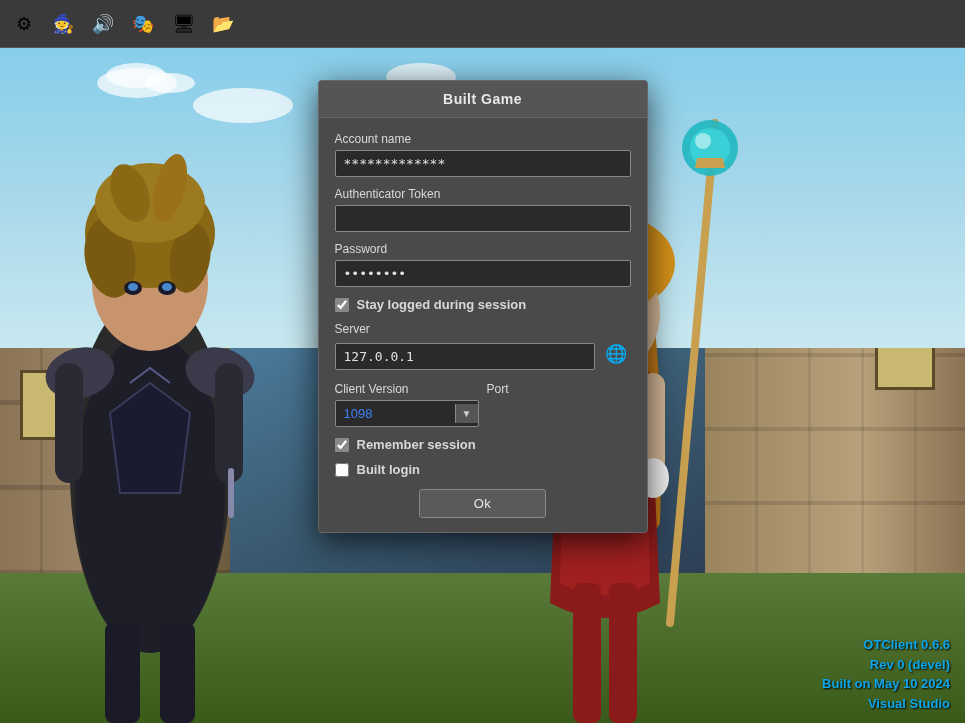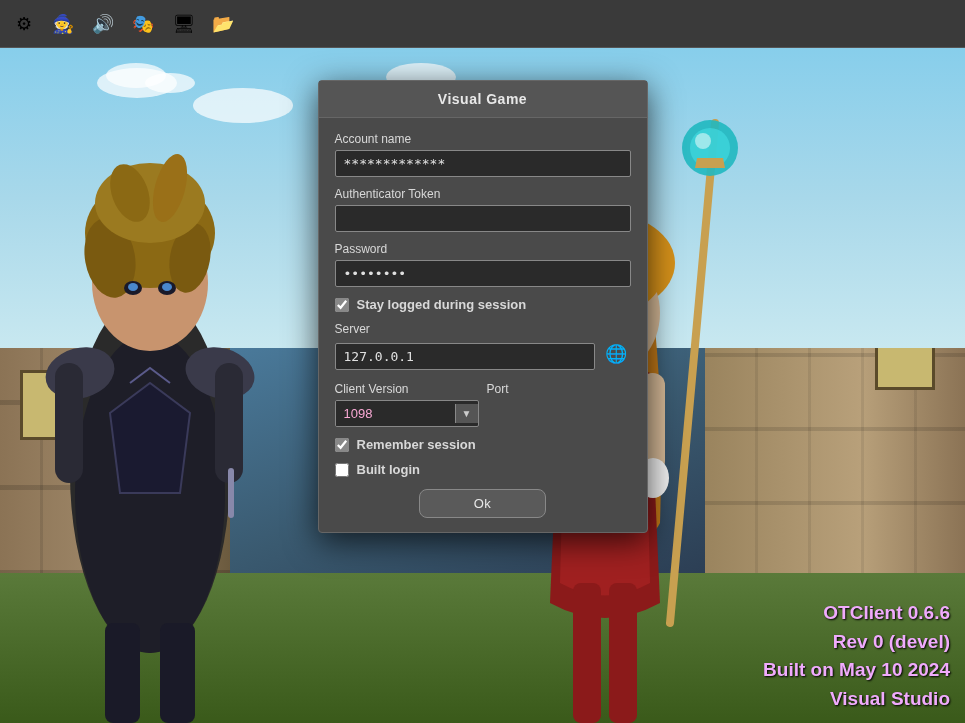--- a/index.html
+++ b/index.html
@@ -203,21 +203,21 @@
       align-items: center;
       background: #2a2a2a;
       border: 1px solid #888;
       border-radius: 2px;
       overflow: hidden;
     }
 
     .select-wrap select {
       background: #2a2a2a;
       border: none;
-      color: #f9a8d4;
+      color: #3b82f6;
       padding: 5px 8px;
       font-size: 13px;
       outline: none;
       flex: 1;
       -webkit-appearance: none;
       appearance: none;
     }
 
     .select-arrow {
       background: #555;
@@ -241,37 +241,37 @@
       margin-top: 4px;
     }
 
     .ok-btn {
       background: #5a5a5a;
       border: 1px solid #888;
       color: #e8e8e8;
       padding: 6px 54px;
       font-size: 13px;
       cursor: pointer;
-      border-radius: 8px;
+      border-radius: 3px;
       letter-spacing: 0.5px;
     }
 
     
     #version-info {
       position: absolute;
       bottom: 10px;
       right: 15px;
       text-align: right;
       z-index: 10;
       pointer-events: none;
     }
 
     .version-line {
-      color: #f0abfc;
-      font-size: 19px;
+      color: #0ea5e9;
+      font-size: 13px;
       font-weight: bold;
       text-shadow: 1px 1px 2px #000;
       line-height: 1.5;
     }
 
     
     #sky {
       position: absolute;
       top: 48px; left: 0;
       width: 100%; height: 300px;
@@ -430,21 +430,21 @@
 <div id="taskbar">
   <div class="taskbar-icon">⚙</div>
   <div class="taskbar-icon">🧙</div>
   <div class="taskbar-icon">🔊</div>
   <div class="taskbar-icon">🎭</div>
   <div class="taskbar-icon">🖥</div>
   <div class="taskbar-icon">📂</div>
 </div>
 
 <div id="dialog">
-  <div id="dialog-title">Visual Game</div>
+  <div id="dialog-title">Built Game</div>
   <div id="dialog-body">
 
     <div class="field-group">
       <label class="field-label">Account name</label>
       <input class="field-input" type="text" value="*************" style="">
     </div>
 
     <div class="field-group">
       <label class="field-label">Authenticator Token</label>
       <input class="field-input" type="text" value="" style="">

